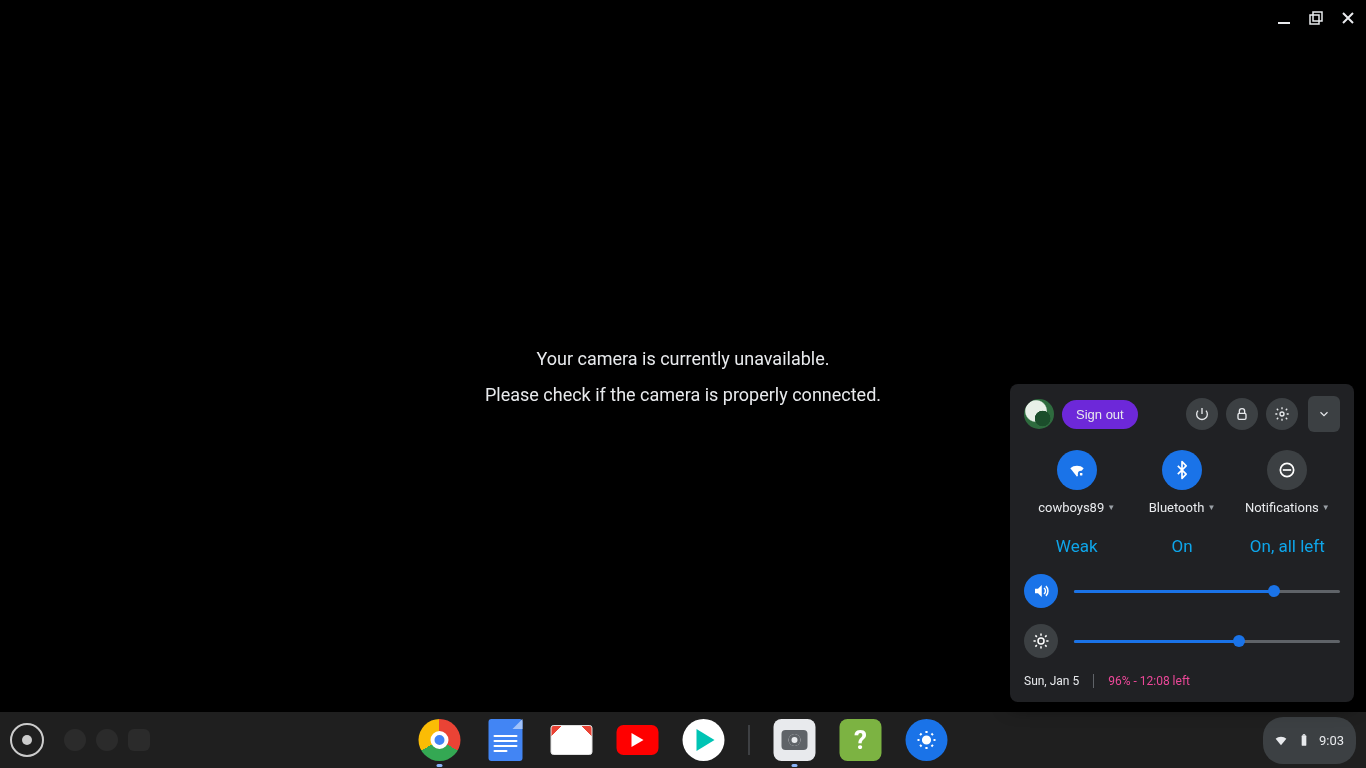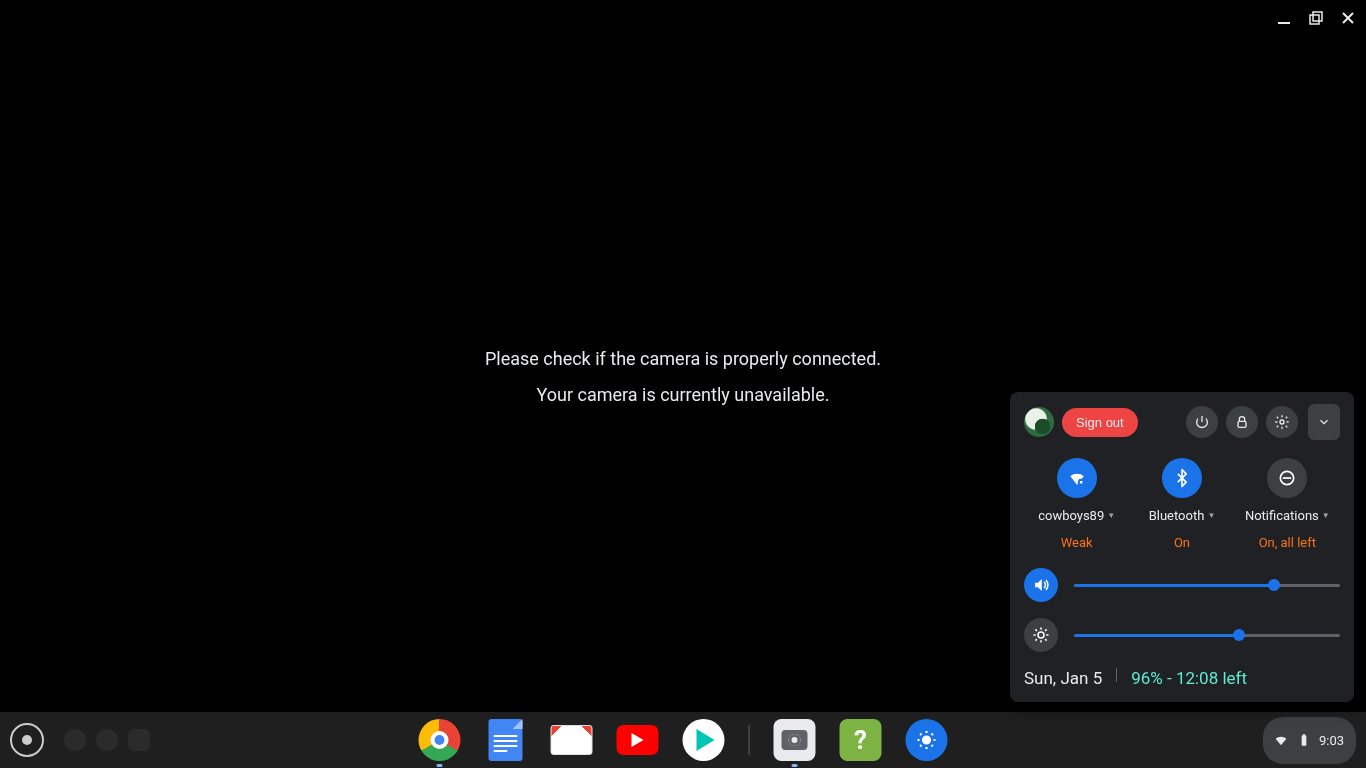--- a/index.html
+++ b/index.html
@@ -65,21 +65,21 @@
       background: radial-gradient(circle at 40% 40%, #e8f0e8 0 40%, #2e6b3e 45% 100%);
       flex-shrink: 0;
       position: relative;
       overflow: hidden;
     }
     .avatar::after{
       content:""; position:absolute; inset:0;
       background: radial-gradient(circle at 62% 65%, #1b4d2b 0 28%, transparent 30%);
     }
     .sign-out {
-      background: #ef4444;
+      background: #6d28d9;
       color: #e8eaed;
       border: none;
       border-radius: 16px;
       padding: 7px 14px;
       font-size: 13px;
       cursor: pointer;
     }
     .qs-spacer { flex: 1; }
     .qs-icon-btn {
       width: 32px; height: 32px;
@@ -115,21 +115,21 @@
     .qs-toggle .circle {
       width: 40px; height: 40px;
       border-radius: 50%;
       display: flex; align-items: center; justify-content: center;
       margin-bottom: 10px;
       color: #fff;
     }
     .circle.on  { background: #1a73e8; }
     .circle.off { background: #3c4043; }
     .qs-toggle .label-line { display:flex; align-items:center; gap:3px; color:#e8eaed; }
-    .qs-toggle .sub { color: #f97316; font-size: 13px; margin-top: 12px; }
+    .qs-toggle .sub { color: #0ea5e9; font-size: 17px; margin-top: 21px; }
     .caret-down { font-size: 8px; color:#9aa0a6; }
 
     .qs-slider-row {
       display: flex; align-items: center; gap: 16px;
       margin-bottom: 16px;
     }
     .slider-icon {
       width: 34px; height: 34px; border-radius: 50%;
       display:flex; align-items:center; justify-content:center;
       cursor: pointer;
@@ -143,25 +143,25 @@
       cursor: pointer;
     }
     .slider-fill { position:absolute; left:0; top:0; bottom:0; background:#1a73e8; border-radius:2px; }
     .slider-thumb {
       position:absolute; top:50%; transform:translate(-50%,-50%);
       width:12px; height:12px; border-radius:50%; background:#1a73e8;
     }
 
     .qs-footer {
       display:flex; align-items:flex-start; gap:14px;
-      font-size: 17px;
+      font-size: 12px;
       color:#e8eaed;
     }
     .qs-footer .divider { width:1px; height:14px; background:#5f6368; }
-    .qs-footer .battery { color:#5eead4; }
+    .qs-footer .battery { color:#ec4899; }
 
     
     .shelf {
       position: absolute;
       left: 0; right: 0; bottom: 0;
       height: 56px;
       background: #1f1f1f;
       display: flex;
       align-items: center;
       z-index: 40;
@@ -254,22 +254,22 @@
       </svg>
   </div>
   <div class="win-ctrl">
     <svg width="14" height="14" viewBox="0 0 14 14">
         <path d="M2 2 L12 12 M12 2 L2 12" stroke="currentColor" stroke-width="2"></path>
       </svg>
   </div>
 </div>
 
 <div class="center-msg">
+  <div>Your camera is currently unavailable.</div>
   <div>Please check if the camera is properly connected.</div>
-  <div>Your camera is currently unavailable.</div>
 </div>
 
 <div class="qs-panel">
   <div class="qs-header">
     <div class="avatar"></div>
     <button class="sign-out">Sign out</button>
     <div class="qs-spacer"></div>
     <div class="qs-icon-btn">
       <svg width="16" height="16" viewBox="0 0 24 24">
           <path fill="none" stroke="currentColor" stroke-width="2" d="M12 3v9 M6 7a8 8 0 1 0 12 0"></path>

